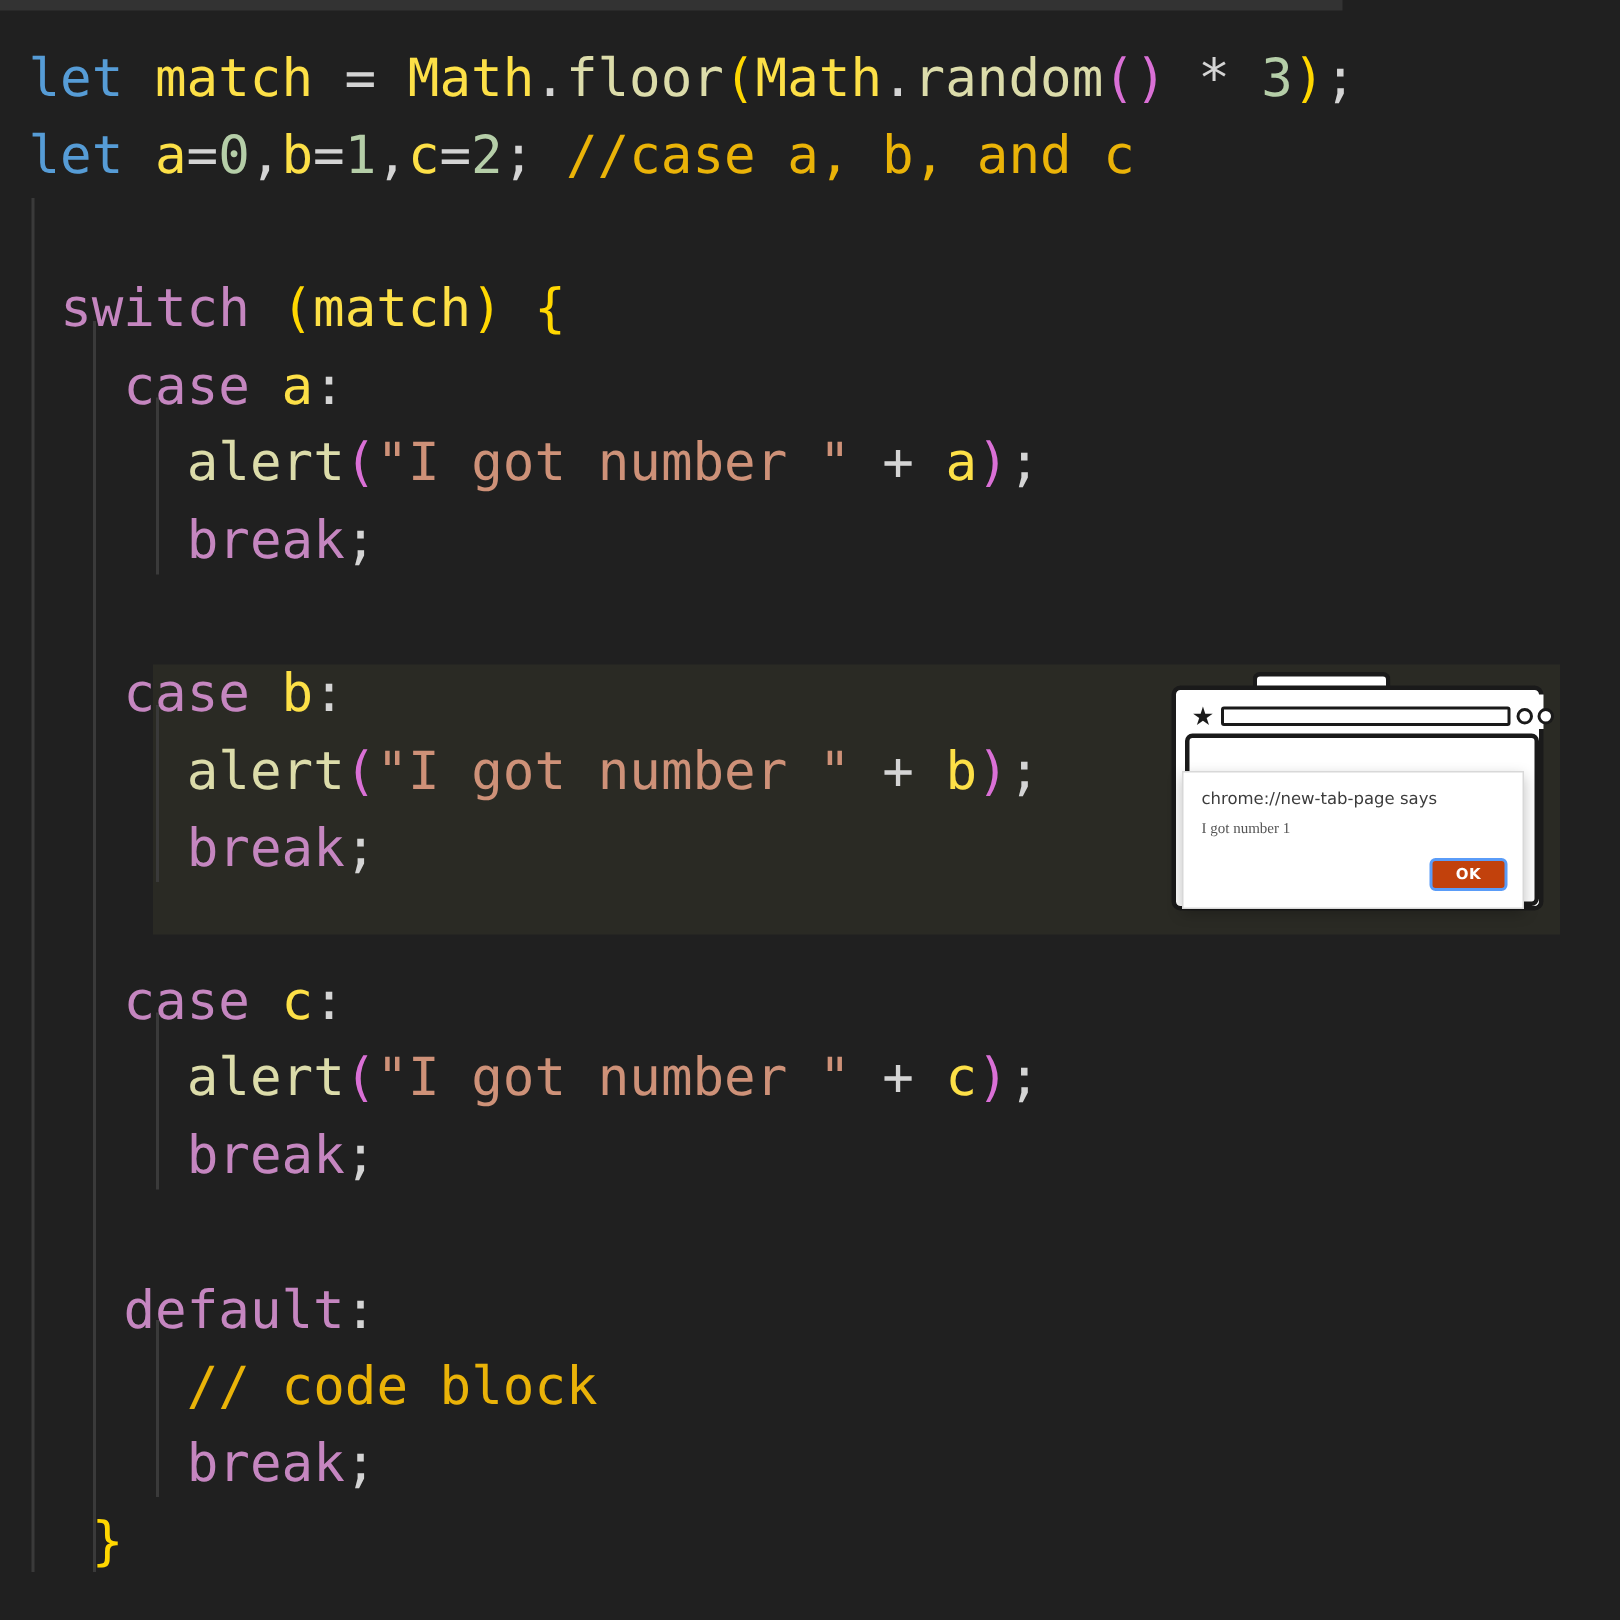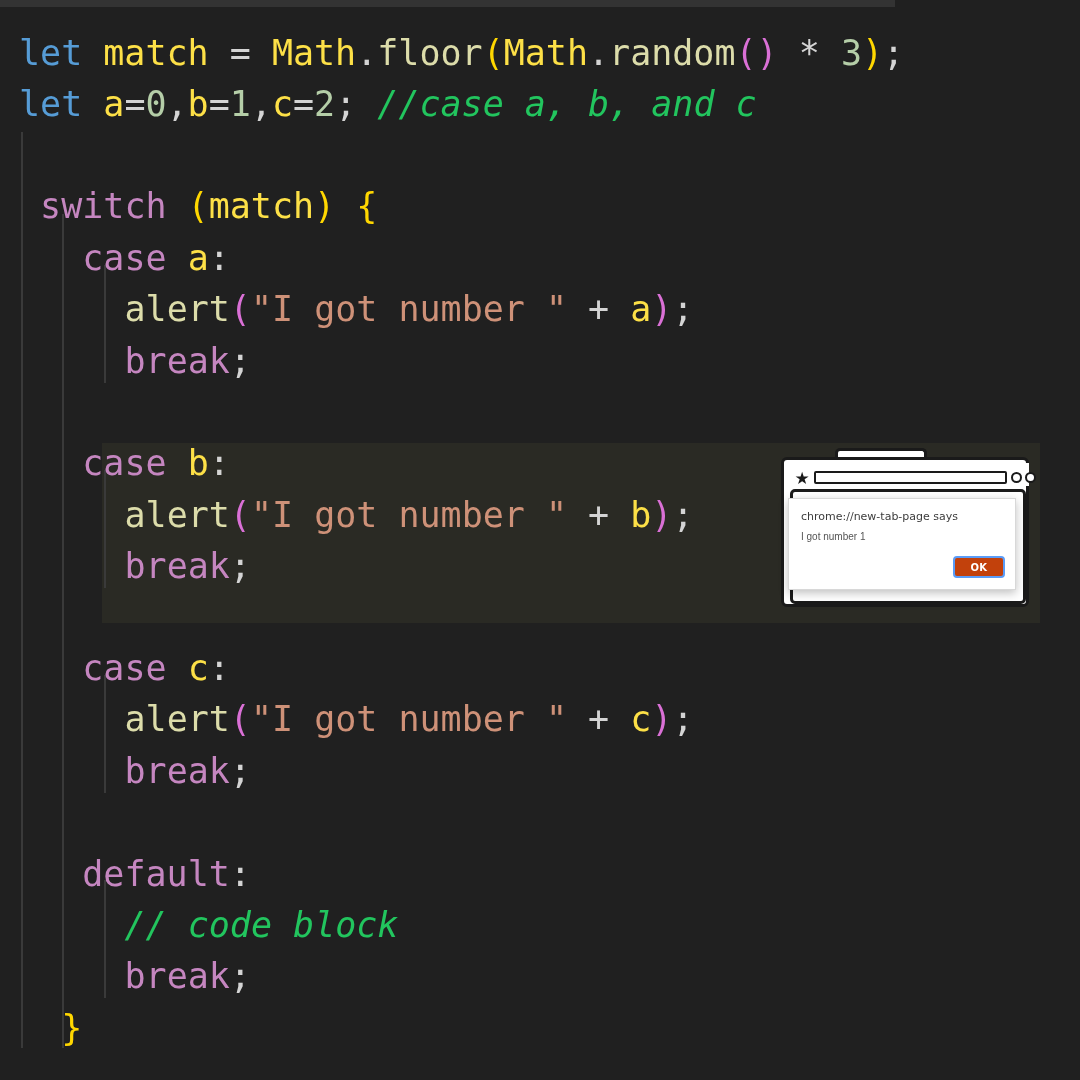--- a/index.html
+++ b/index.html
@@ -37,21 +37,21 @@
   }
   .line { position:absolute; left:0; height:51.5px; white-space:pre; }
 
   
   .kw      { color:#569cd6;margin-top:31px; }  
   .ctl     { color:#c586c0; }  
   .var     { color:#fde047; }  
   .fn      { color:#dcdcaa;text-align:right; }  
   .num     { color:#b5cea8; }  
   .str     { color:#ce9178; }  
-  .cmt     { color:#22c55e;font-style:italic; }  
+  .cmt     { color:#eab308; }  
   .pln     { color:#d4d4d4; }  
   .py      { color:#ffd700; }  
   .pm      { color:#da70d6; }  
 
   
   .browser {
     position:absolute; left:781px; top:457px; width:248px; height:150px;
   }
   .browser-frame {
     position:absolute; left:0; top:0; width:248px; height:150px;
@@ -81,33 +81,33 @@
   }
   .dot { position:absolute; top:9px; width:11px; height:11px;
          border:2.5px solid #1a1a1a; border-radius:50%; background:#fff; }
   .dot1 { left:224px; }
   .dot2 { left:238px; }
   .browser-body {
     position:absolute; left:6px; top:29px; width:236px; height:115px;
     border:3px solid #1a1a1a; border-radius:5px; background:#ffffff;
   }
   .alert-dialog {
-    position:absolute; left:-5px; top:6px; width:228px; height:92px;
+    position:absolute; left:-5px; top:22px; width:228px; height:92px;
     background:#ffffff;
     border:1px solid #d8d8d8;
     box-shadow:0 3px 9px rgba(0,0,0,0.25);
   }
   .alert-origin {
     position:absolute; left:12px; top:11px;
     font-family:"DejaVu Sans", sans-serif;
     font-size:11px; color:#3c3c3c; white-space:nowrap;
   }
   .alert-message {
     position:absolute; left:12px; top:32px;
-    font-family:Liberation Sans, sans-serif;
+    font-family:Liberation Serif, serif;
     font-size:10px; color:#555555; white-space:nowrap;
   }
   .ok-button {
     position:absolute; right:10px; bottom:11px;
     width:52px; height:22px;
     background:#c2410c;
     border:2px solid #5a9cf8;
     border-radius:4px;
     color:#ffffff;
     font-family:"DejaVu Sans", sans-serif;

